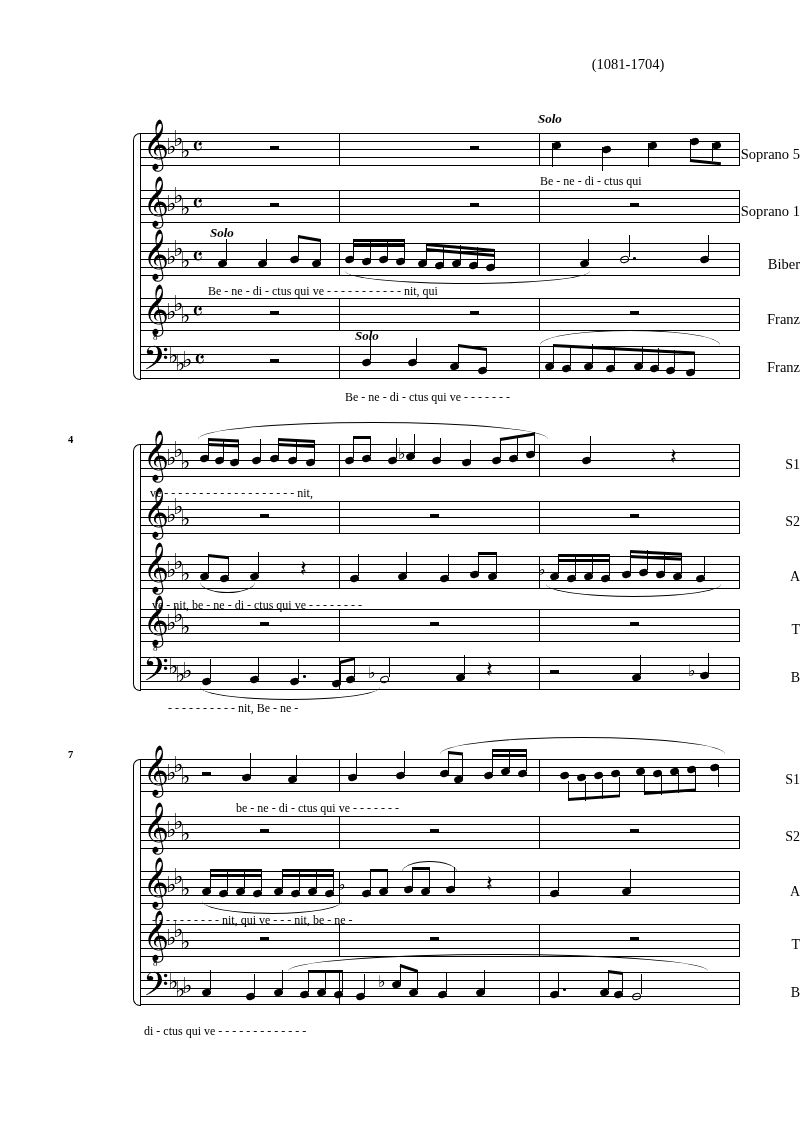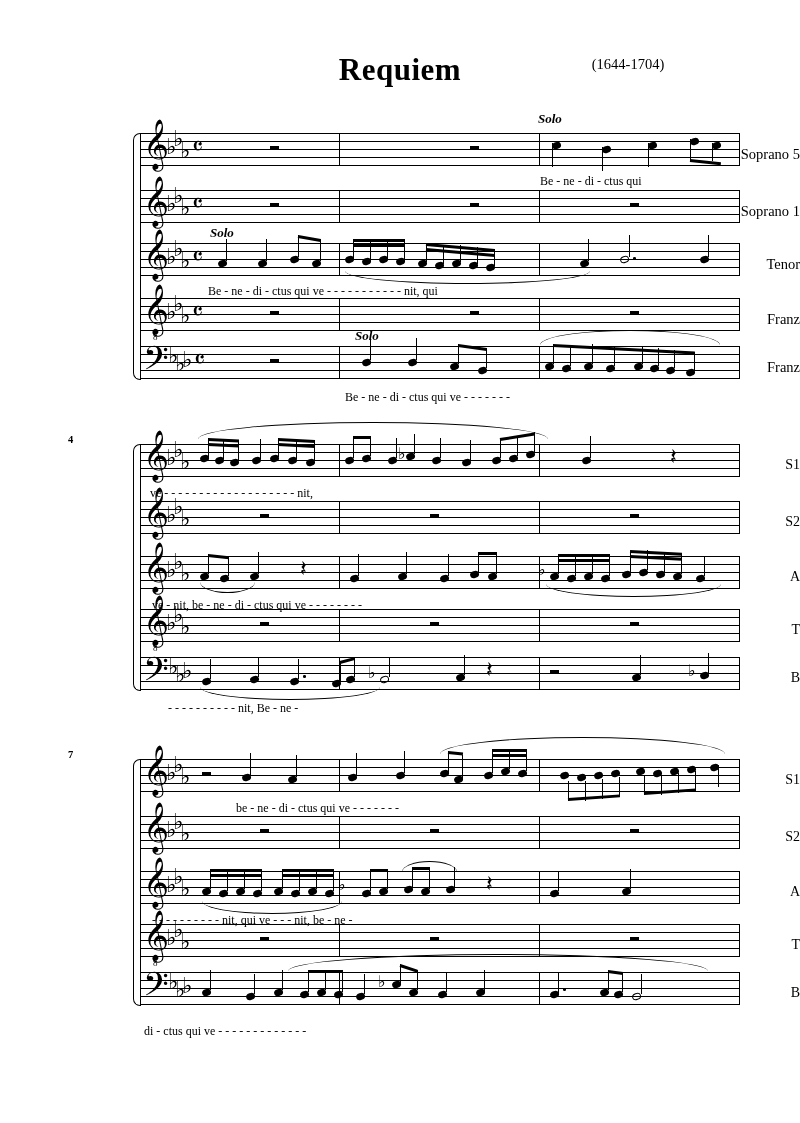--- a/index.html
+++ b/index.html
@@ -213,23 +213,22 @@
     font-size: 12px;
     white-space: nowrap;
     font-family: "Liberation Serif", serif;
   }
 </style>
 </head>
 <body>
 
 <div class="page">
 
-  <div class="title">Requiem</div>
   <div class="composer">
-    <div>(1644-1704)</div>
+    <div>(1081-1704)</div>
   </div>
 
   <div class="system" id="sys1" style="top:0;height:280px;">
     <div class="sysbrace" style="top:133px;height:245px;"></div>
     <div class="leftbar" style="top:133px;height:245px;"></div>
 
     <div class="label" style="top:146px;">Soprano 5</div>
     <div class="stave" style="top:133px;">
       <div class="line l0"></div>
         <div class="line l1"></div>
@@ -275,21 +274,21 @@
       <div class="keysig" style="left:40px;top:7px;">♭</div>
       <div class="timesig" style="left:52px;top:1px;">𝄴</div>
       <div class="rest-half" style="left:130px;top:12.6px;"></div>
       <div class="rest-half" style="left:330px;top:12.6px;"></div>
       <div class="rest-half" style="left:490px;top:12.6px;"></div>
       <div class="barline" style="left:199px;top:0;height:32px;"></div>
       <div class="barline" style="left:399px;top:0;height:32px;"></div>
       <div class="barline" style="left:599px;top:0;height:32px;"></div>
     </div>
 
-    <div class="label" style="top:256px;">Tenor</div>
+    <div class="label" style="top:256px;">Biber</div>
     <div class="stave" style="top:243px;">
       <div class="line l0"></div>
         <div class="line l1"></div>
         <div class="line l2"></div>
         <div class="line l3"></div>
         <div class="line l4"></div>
       <div class="clef treble" style="left:3px;">𝄞</div>
       <div class="keysig" style="left:26px;top:3px;">♭</div>
       <div class="keysig" style="left:33px;top:-5px;">♭</div>
       <div class="keysig" style="left:40px;top:7px;">♭</div>

